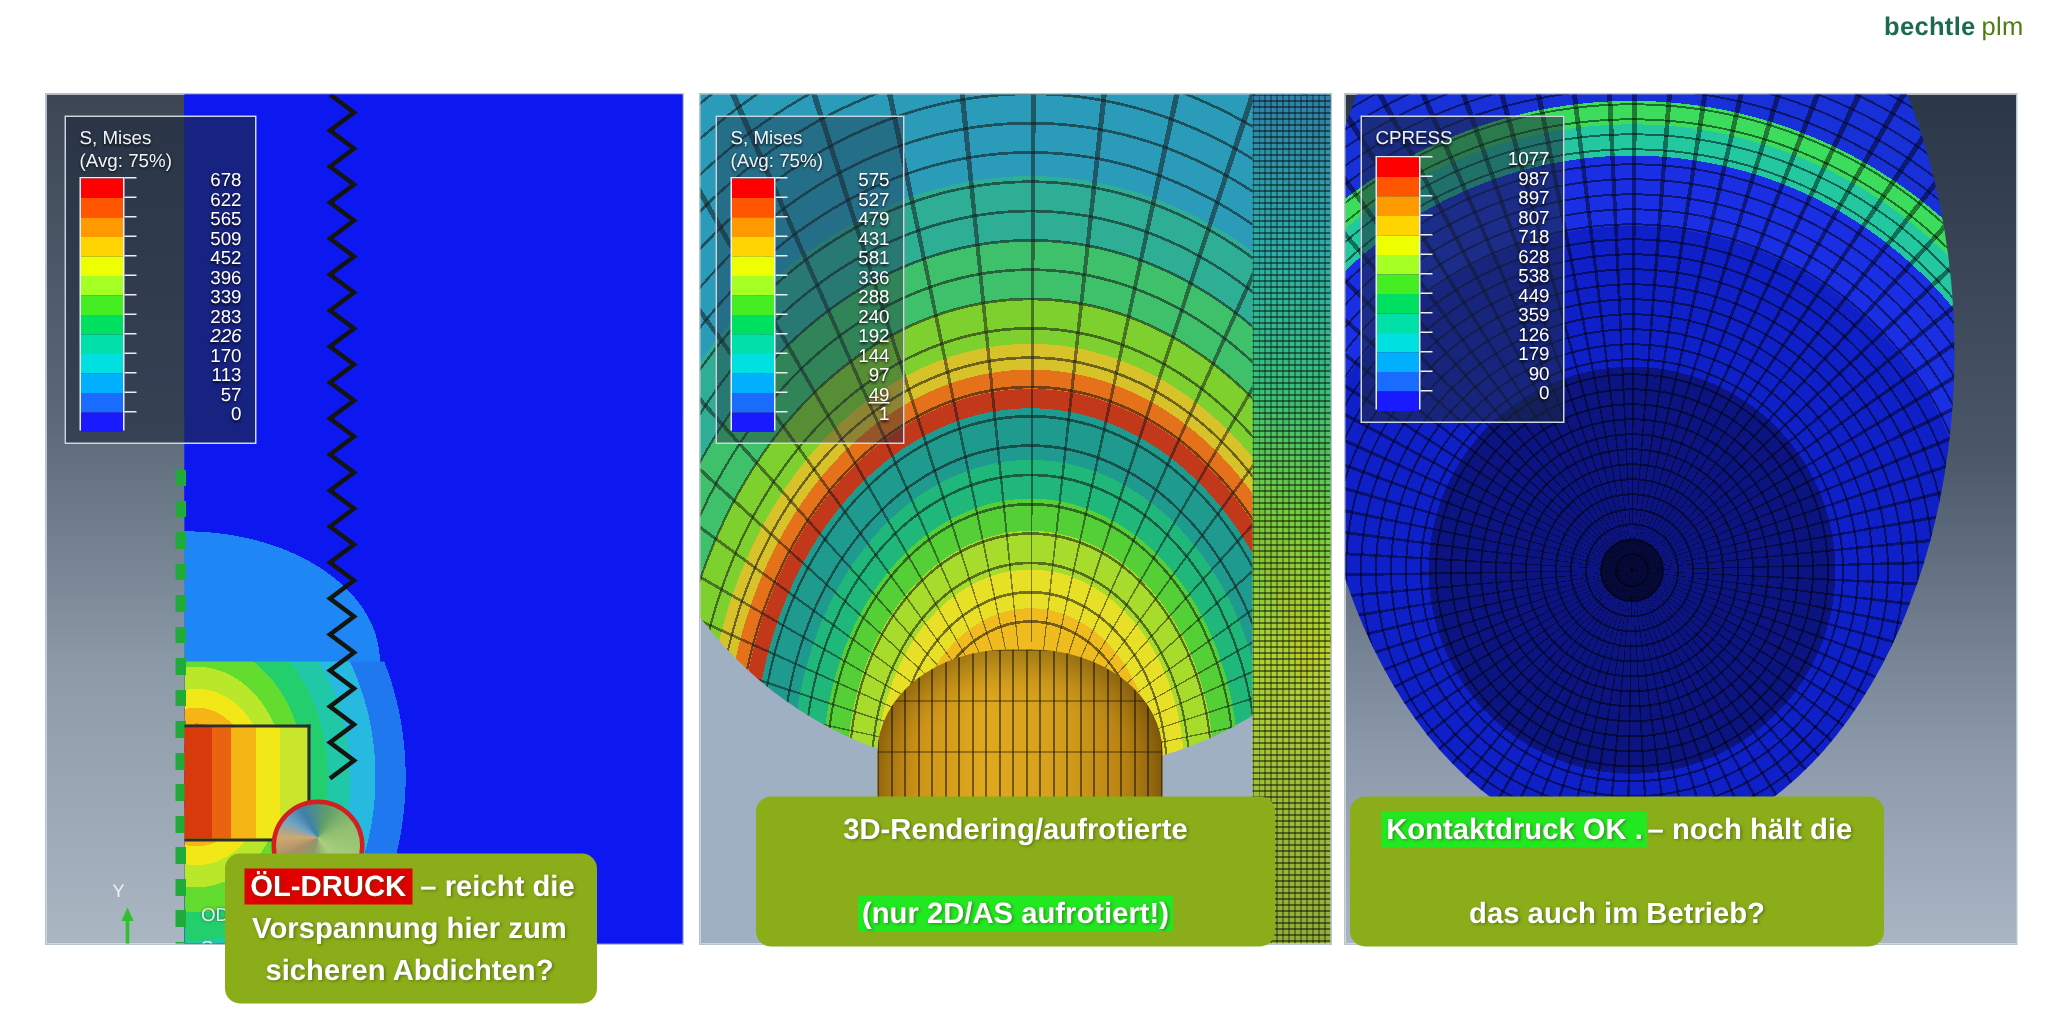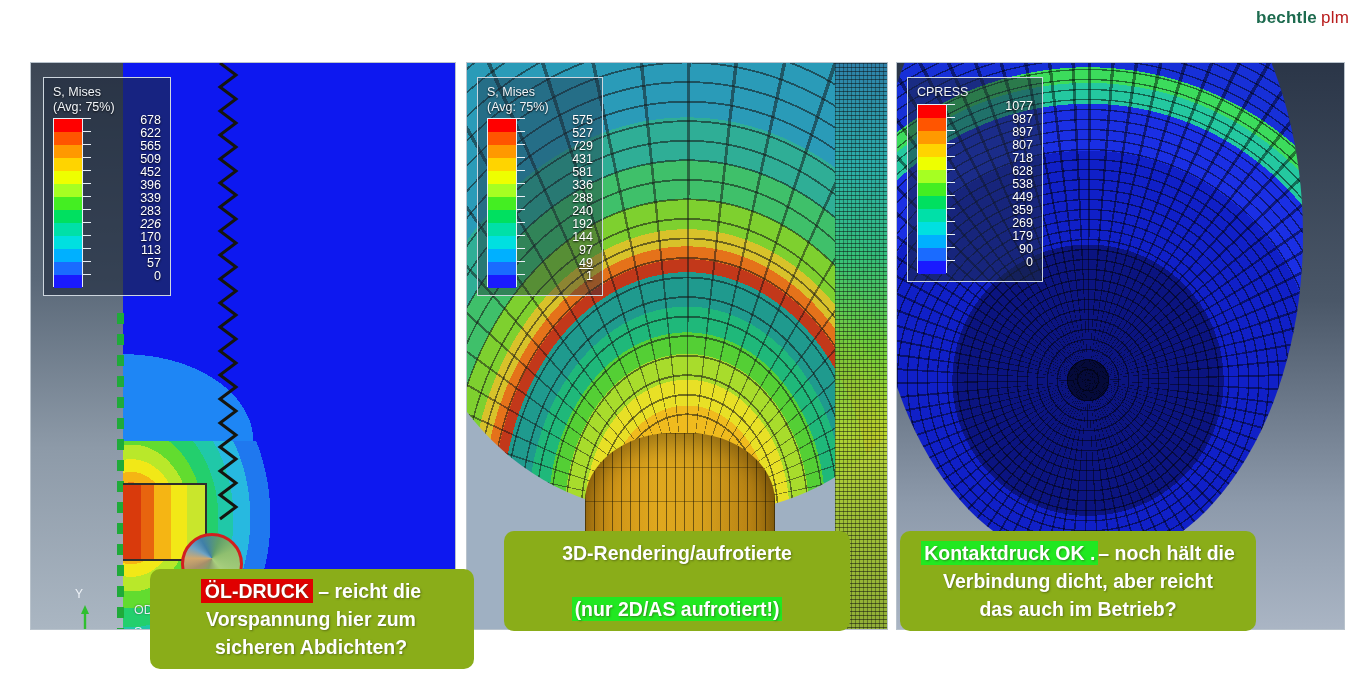--- a/index.html
+++ b/index.html
@@ -14,21 +14,21 @@
     background: #ffffff;
     overflow: hidden;
   }
 
   
   #brand {
     position: absolute; right: 18px; top: 8px;
     font-size: 17px; letter-spacing: .2px; white-space: nowrap;
   }
   #brand .b { font-weight: bold; color: #1d6b4f; }
-  #brand .p { font-weight: normal; color: #b91c1c; margin-left: 4px; }
+  #brand .p { font-weight: normal; color: #4d7c0f; margin-left: 4px; }
 
   
   .panel {
     position: absolute;
     top: 62px; height: 568px;
     overflow: hidden;
     border: 1px solid #b9c3cc;
   }
   #panel-1 { left: 30px;  width: 426px; }
   #panel-2 { left: 466px; width: 422px; }
@@ -260,21 +260,21 @@
     background: #8aad19;
     border-radius: 10px;
     color: #ffffff;
     font-weight: bold;
     text-align: center;
     font-size: 19.5px;
     line-height: 28px;
     padding: 8px 14px;
     text-shadow: 1px 1px 2px rgba(60,70,20,.55);
   }
-  #callout-1 { left: 150px; top: 569px; width: 324px; padding-left: 12px; }
+  #callout-1 { left: 150px; top: 569px; width: 248px; padding-left: 12px; }
   #callout-2 { left: 504px; top: 531px; width: 346px; }
   #callout-3 { left: 900px; top: 531px; width: 356px; }
   .hl-red   { background: #e00000; padding: 1px 4px; }
   .hl-green { background: #21e821; padding: 1px 3px; }
 </style>
 </head>
 <body>
 
 <div id="slide">
 
@@ -412,21 +412,21 @@
               <i style="top: 91px;"></i>
               <i style="top: 104px;"></i>
               <i style="top: 117px;"></i>
               <i style="top: 130px;"></i>
               <i style="top: 143px;"></i>
               <i style="top: 156px;"></i>
             </div>
           <div class="lg-values" style="height: 169px;">
               <span style="top: -4px;">575</span>
               <span style="top: 9px;">527</span>
-              <span style="top: 22px;">729</span>
+              <span style="top: 22px;">479</span>
               <span style="top: 35px;">431</span>
               <span style="top: 48px;">581</span>
               <span style="top: 61px;">336</span>
               <span style="top: 74px;">288</span>
               <span style="top: 87px;">240</span>
               <span style="top: 100px;">192</span>
               <span style="top: 113px;">144</span>
               <span style="top: 126px;">97</span>
               <span style="top: 139px; text-decoration: underline;">49</span>
               <span style="top: 152px;">1</span>
@@ -478,21 +478,21 @@
           <div class="lg-values" style="height: 169px;">
               <span style="top: -4px;">1077</span>
               <span style="top: 9px;">987</span>
               <span style="top: 22px;">897</span>
               <span style="top: 35px;">807</span>
               <span style="top: 48px;">718</span>
               <span style="top: 61px;">628</span>
               <span style="top: 74px;">538</span>
               <span style="top: 87px;">449</span>
               <span style="top: 100px;">359</span>
-              <span style="top: 113px;">269</span>
+              <span style="top: 113px;">126</span>
               <span style="top: 126px;">179</span>
               <span style="top: 139px;">90</span>
               <span style="top: 152px;">0</span>
             </div>
         </div>
       </div>
     </div>
   </div>
 
   <div class="callout" id="callout-1">
@@ -502,17 +502,17 @@
   </div>
 
   <div class="callout" id="callout-2">
     <span>3D-Rendering/aufrotierte</span><br>
     <br>
     <span class="hl-green">(nur 2D/AS aufrotiert!)</span>
   </div>
 
   <div class="callout" id="callout-3">
     <span class="hl-green">Kontaktdruck OK .</span><span>– noch hält die</span><br>
-    <span>Verbindung dicht, aber reicht</span><br>
+    <br>
     <span>das auch im Betrieb?</span>
   </div>
 
 </div>
 
 </body></html>

